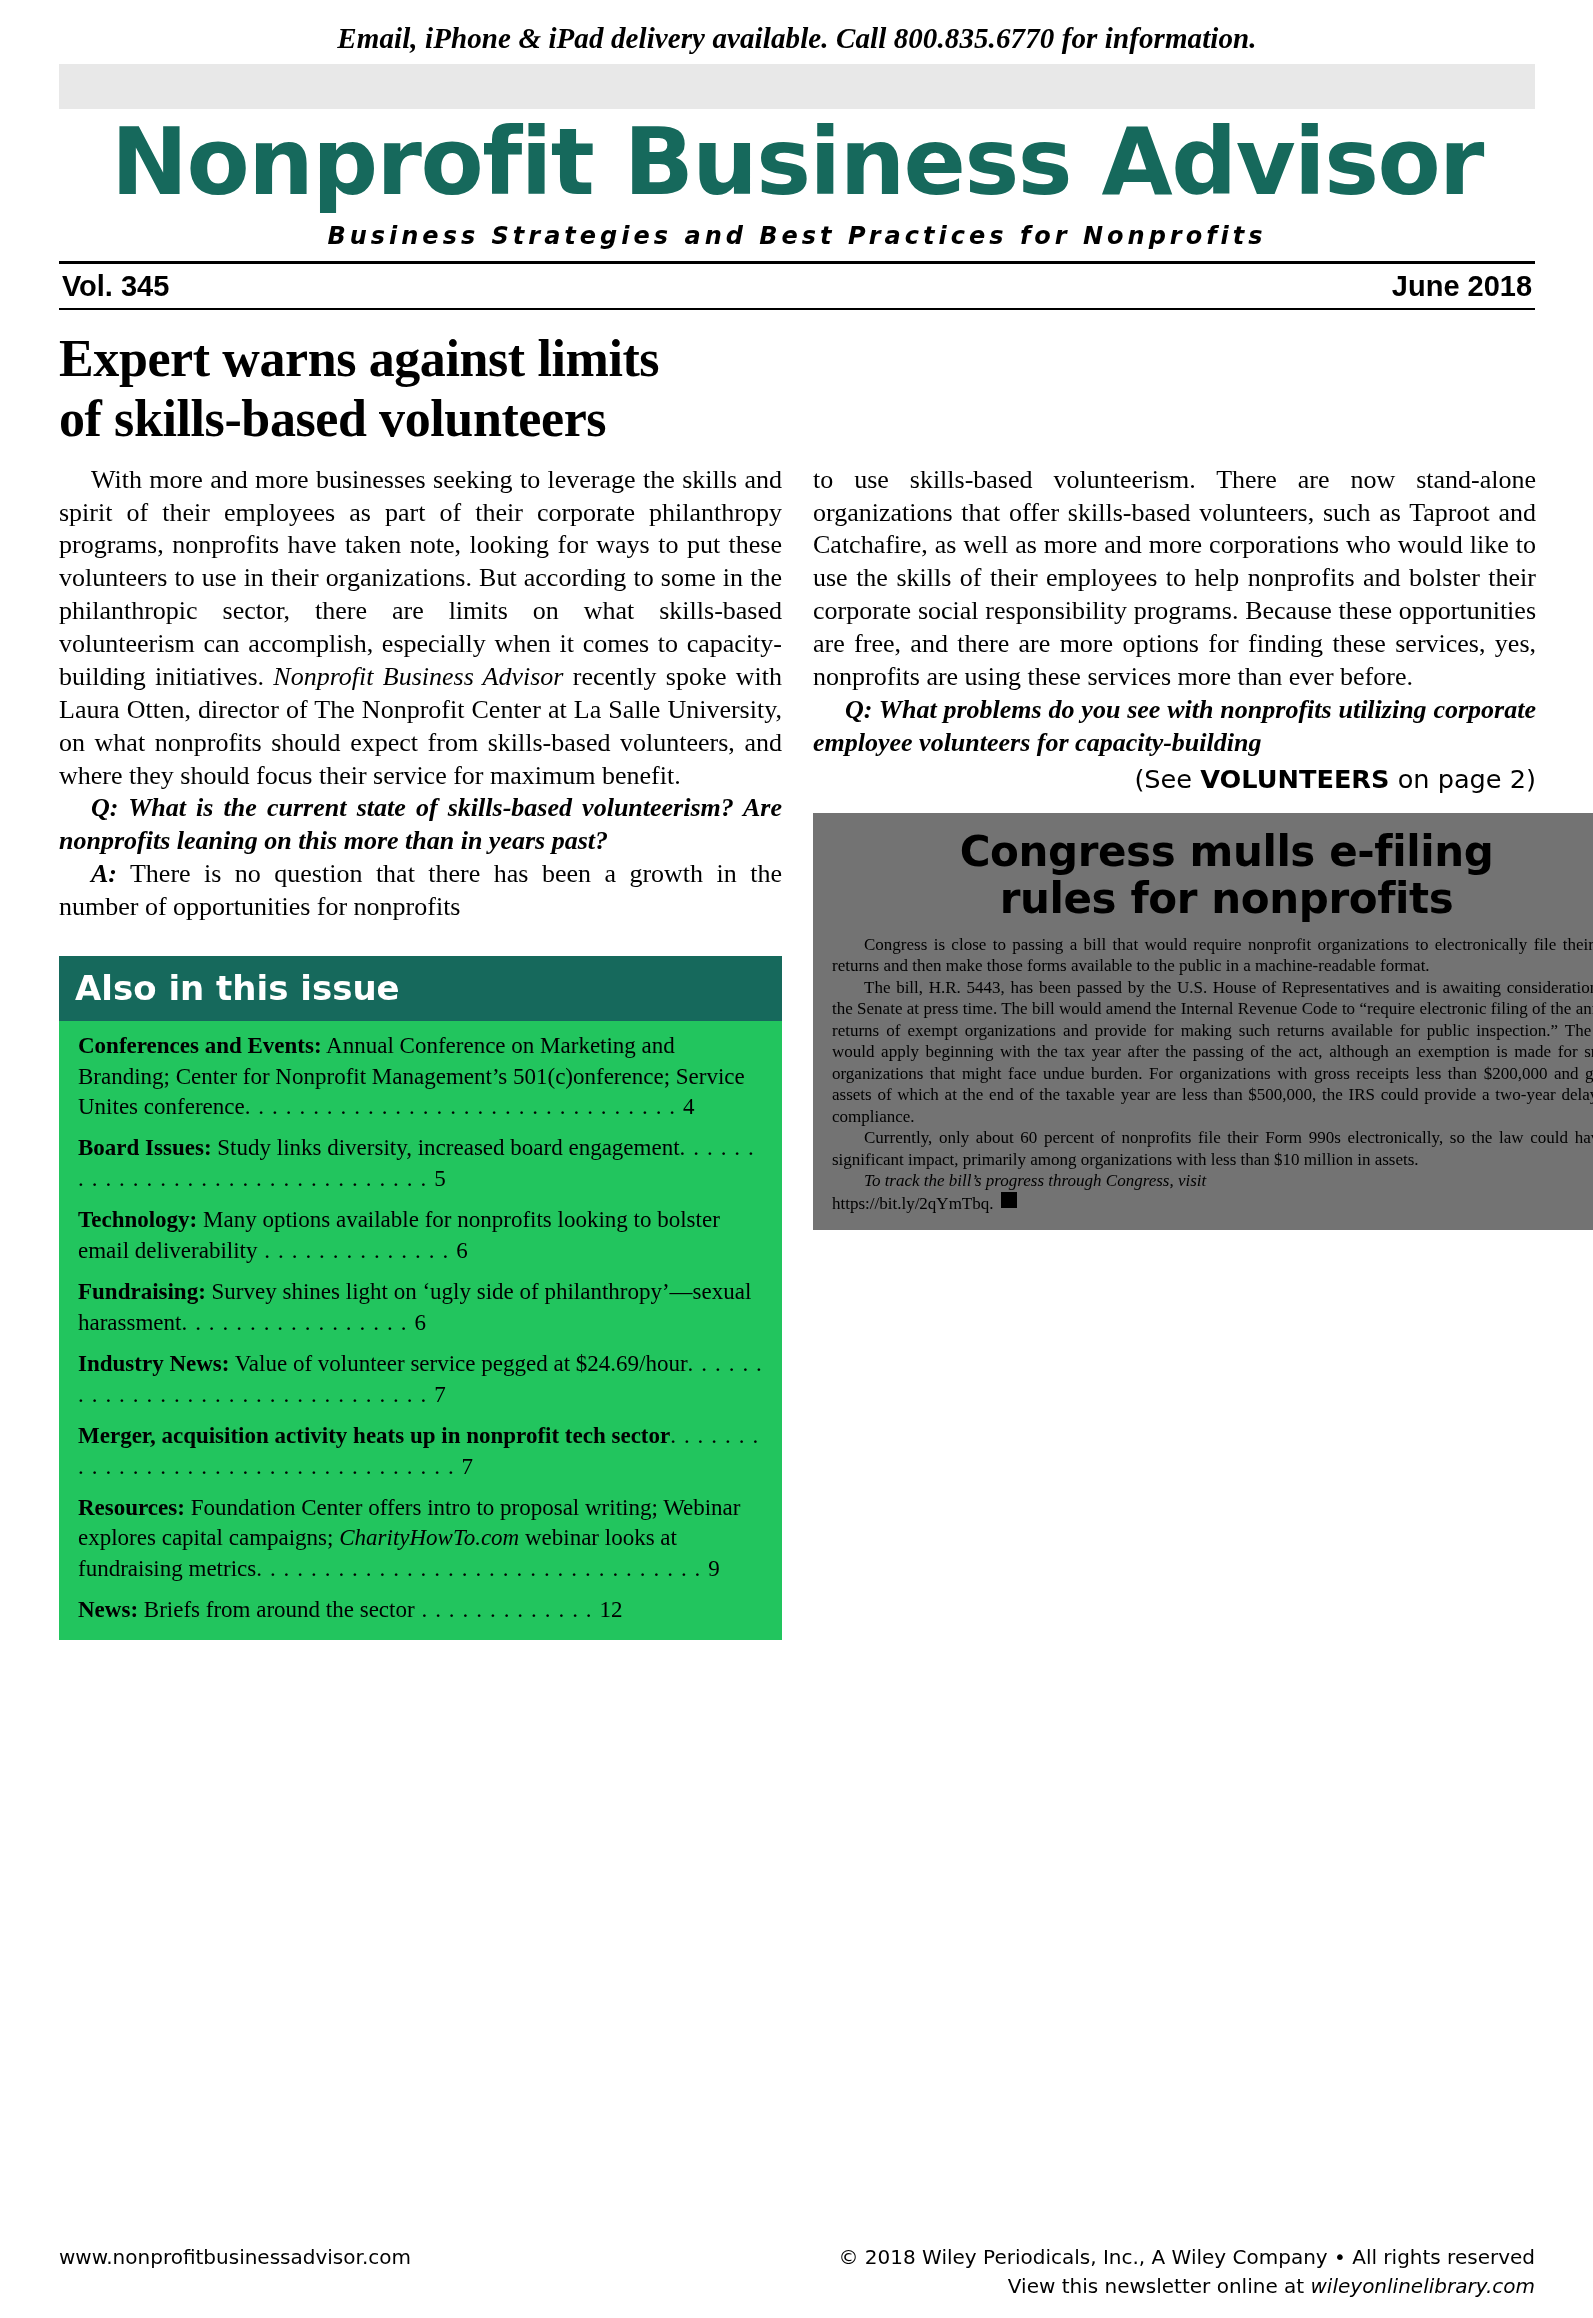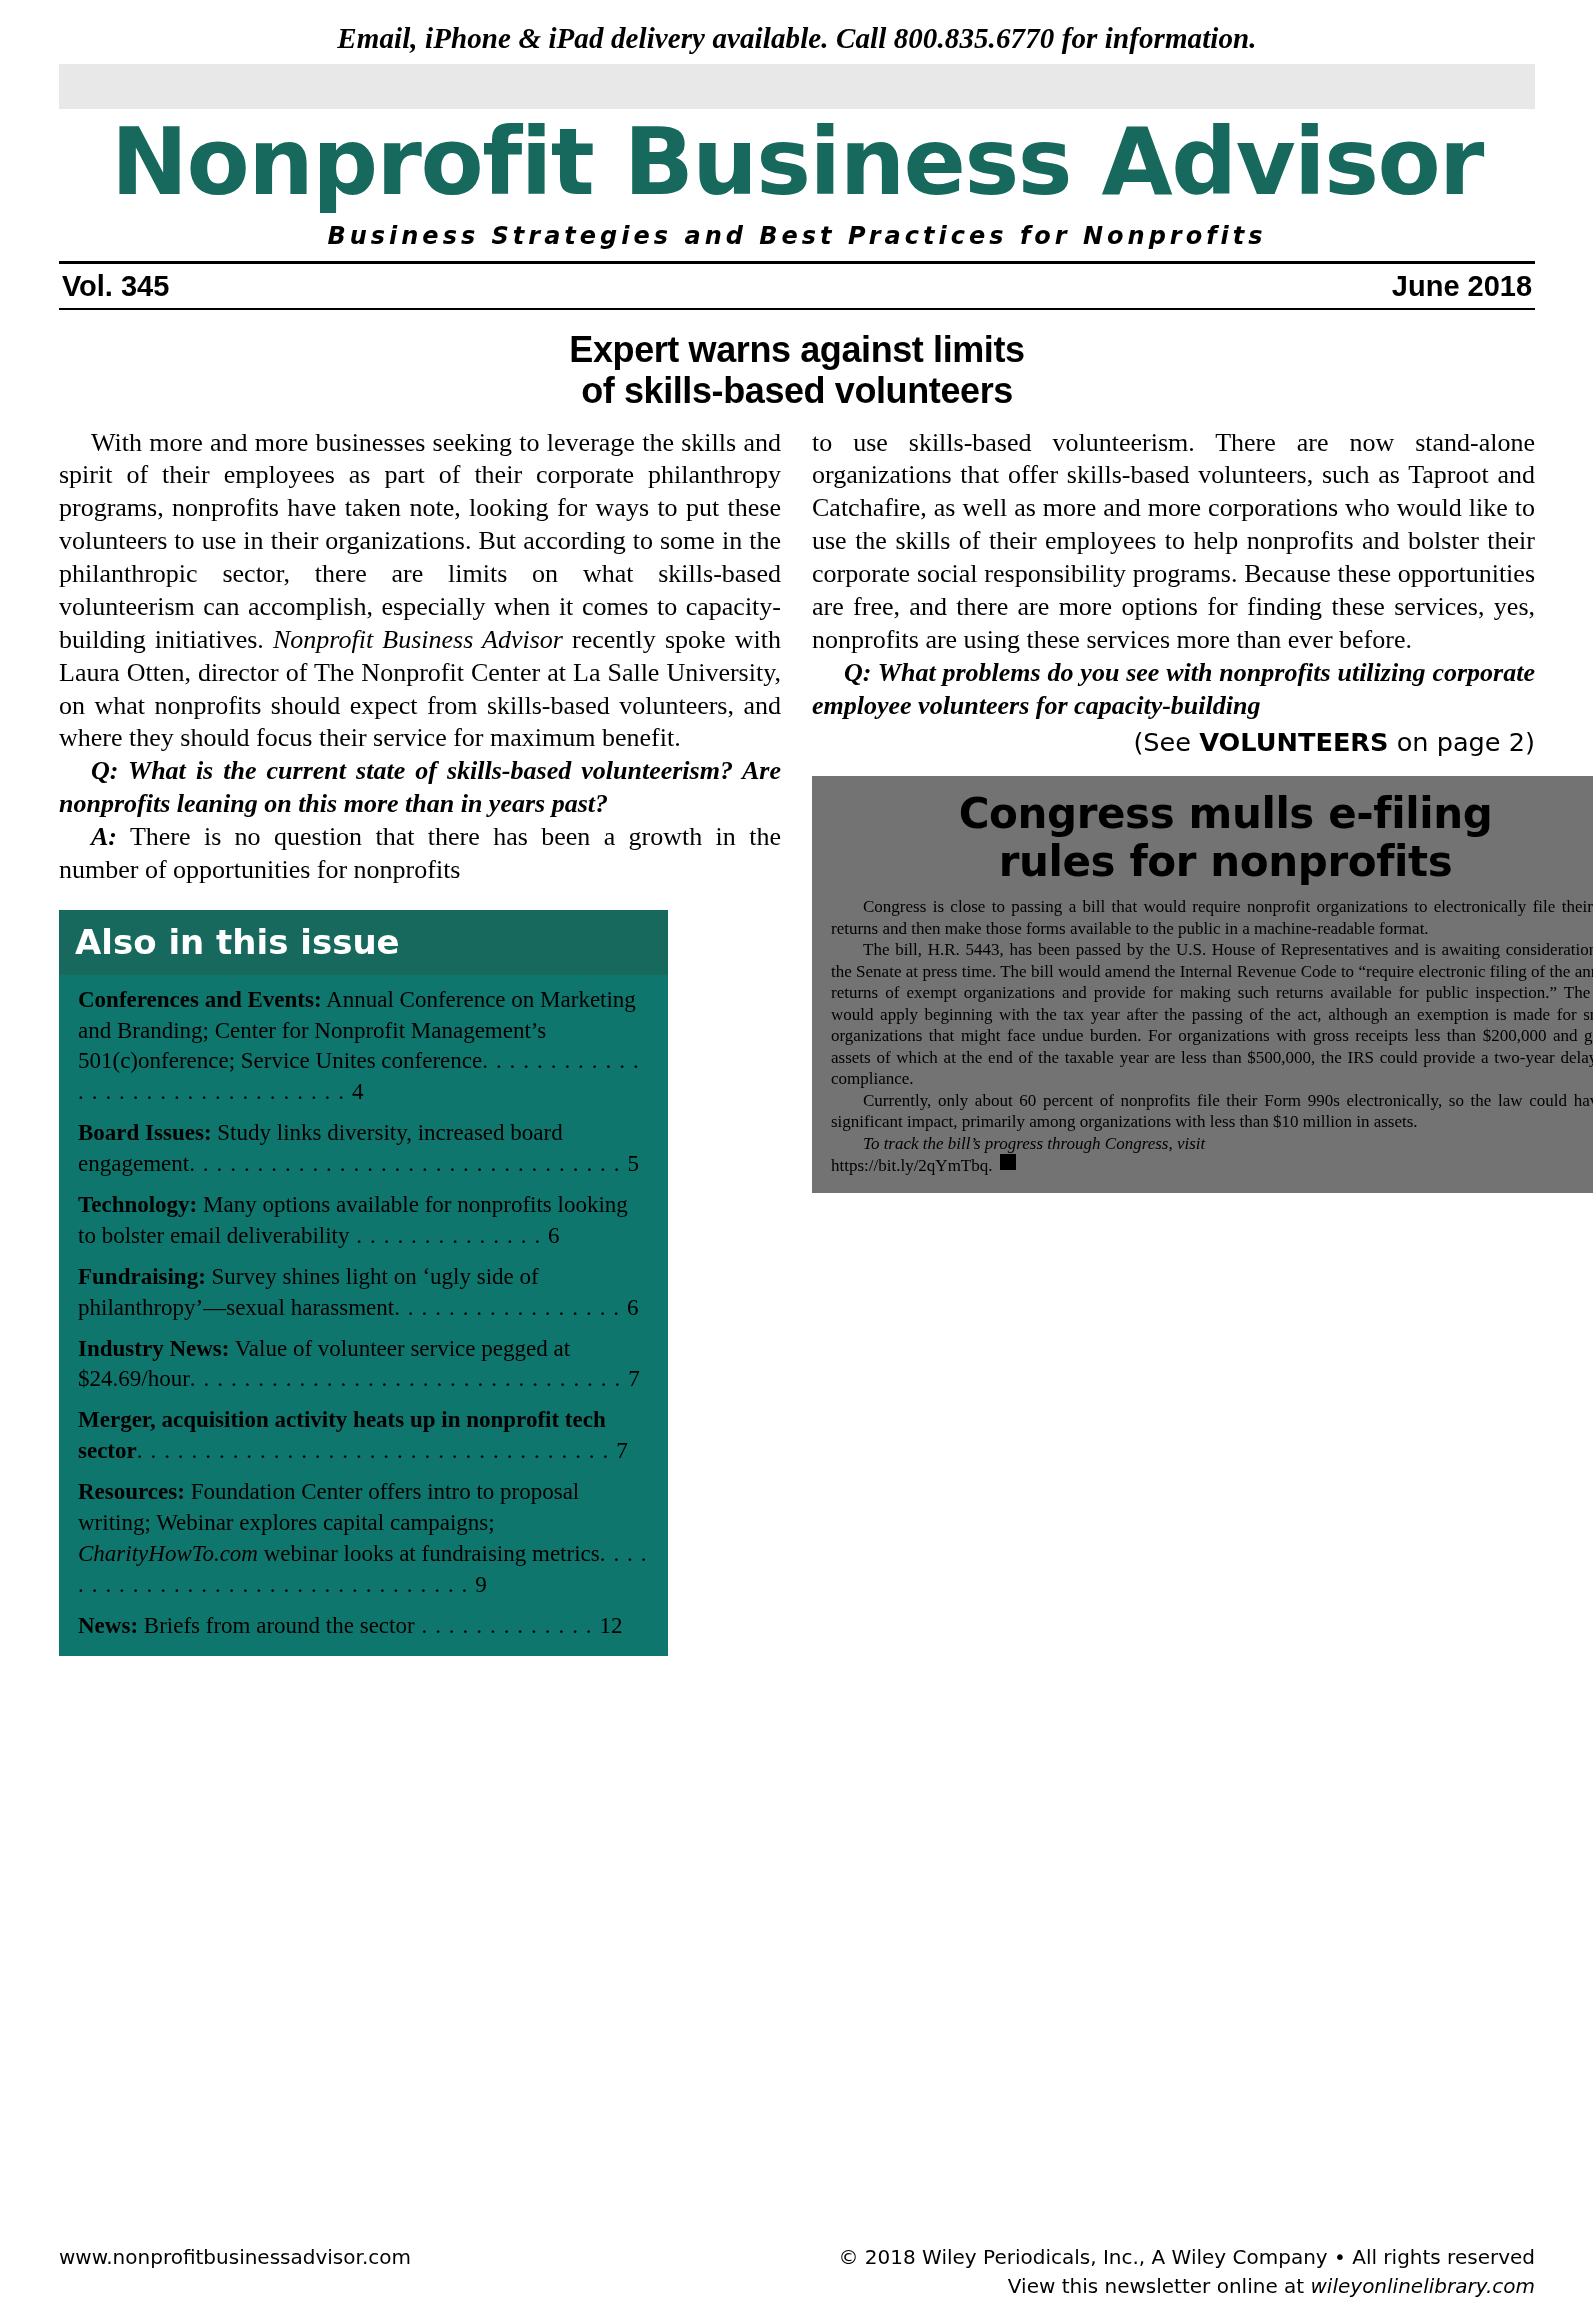--- a/index.html
+++ b/index.html
@@ -74,24 +74,23 @@
     font-weight: bold;
     font-size: 29px;
     padding: 5.9px 2.9px 4.4px 2.9px;
   }
   .rule-thin {
     border-top: 2.2px solid #000;
   }
 
   
   .headline {
-    text-align: center;
-    font-family: Liberation Sans, sans-serif;
-    font-weight: bold;
-    font-size: 36px;
+    font-family: Liberation Serif, serif;
+    font-weight: bold;
+    font-size: 52px;
     line-height: 1.16;
     margin-top: 19px;
     margin-bottom: 14.6px;
     letter-spacing: -0.4px;
   }
 
   
   .cols {
     display: flex;
     gap: 31px;
@@ -122,23 +121,23 @@
   .see-line {
     text-align: right;
     font-family: "DejaVu Sans", sans-serif;
     font-size: 25.6px;
     margin-top: 4.4px;
   }
   .see-line b { font-weight: bold; }
 
   
   .toc-box {
-    margin-top: 23px;
-    background: #0f766e;
-    width: 609px;
+    margin-top: 32px;
+    background: #22c55e;
+    width: 723px;
   }
   .toc-head {
     background: #16695c;
     color: #ffffff;
     font-family: "DejaVu Sans", sans-serif;
     font-weight: bold;
     font-size: 34px;
     padding: 11.7px 16px 13px 16px;
   }
   .toc-body {

